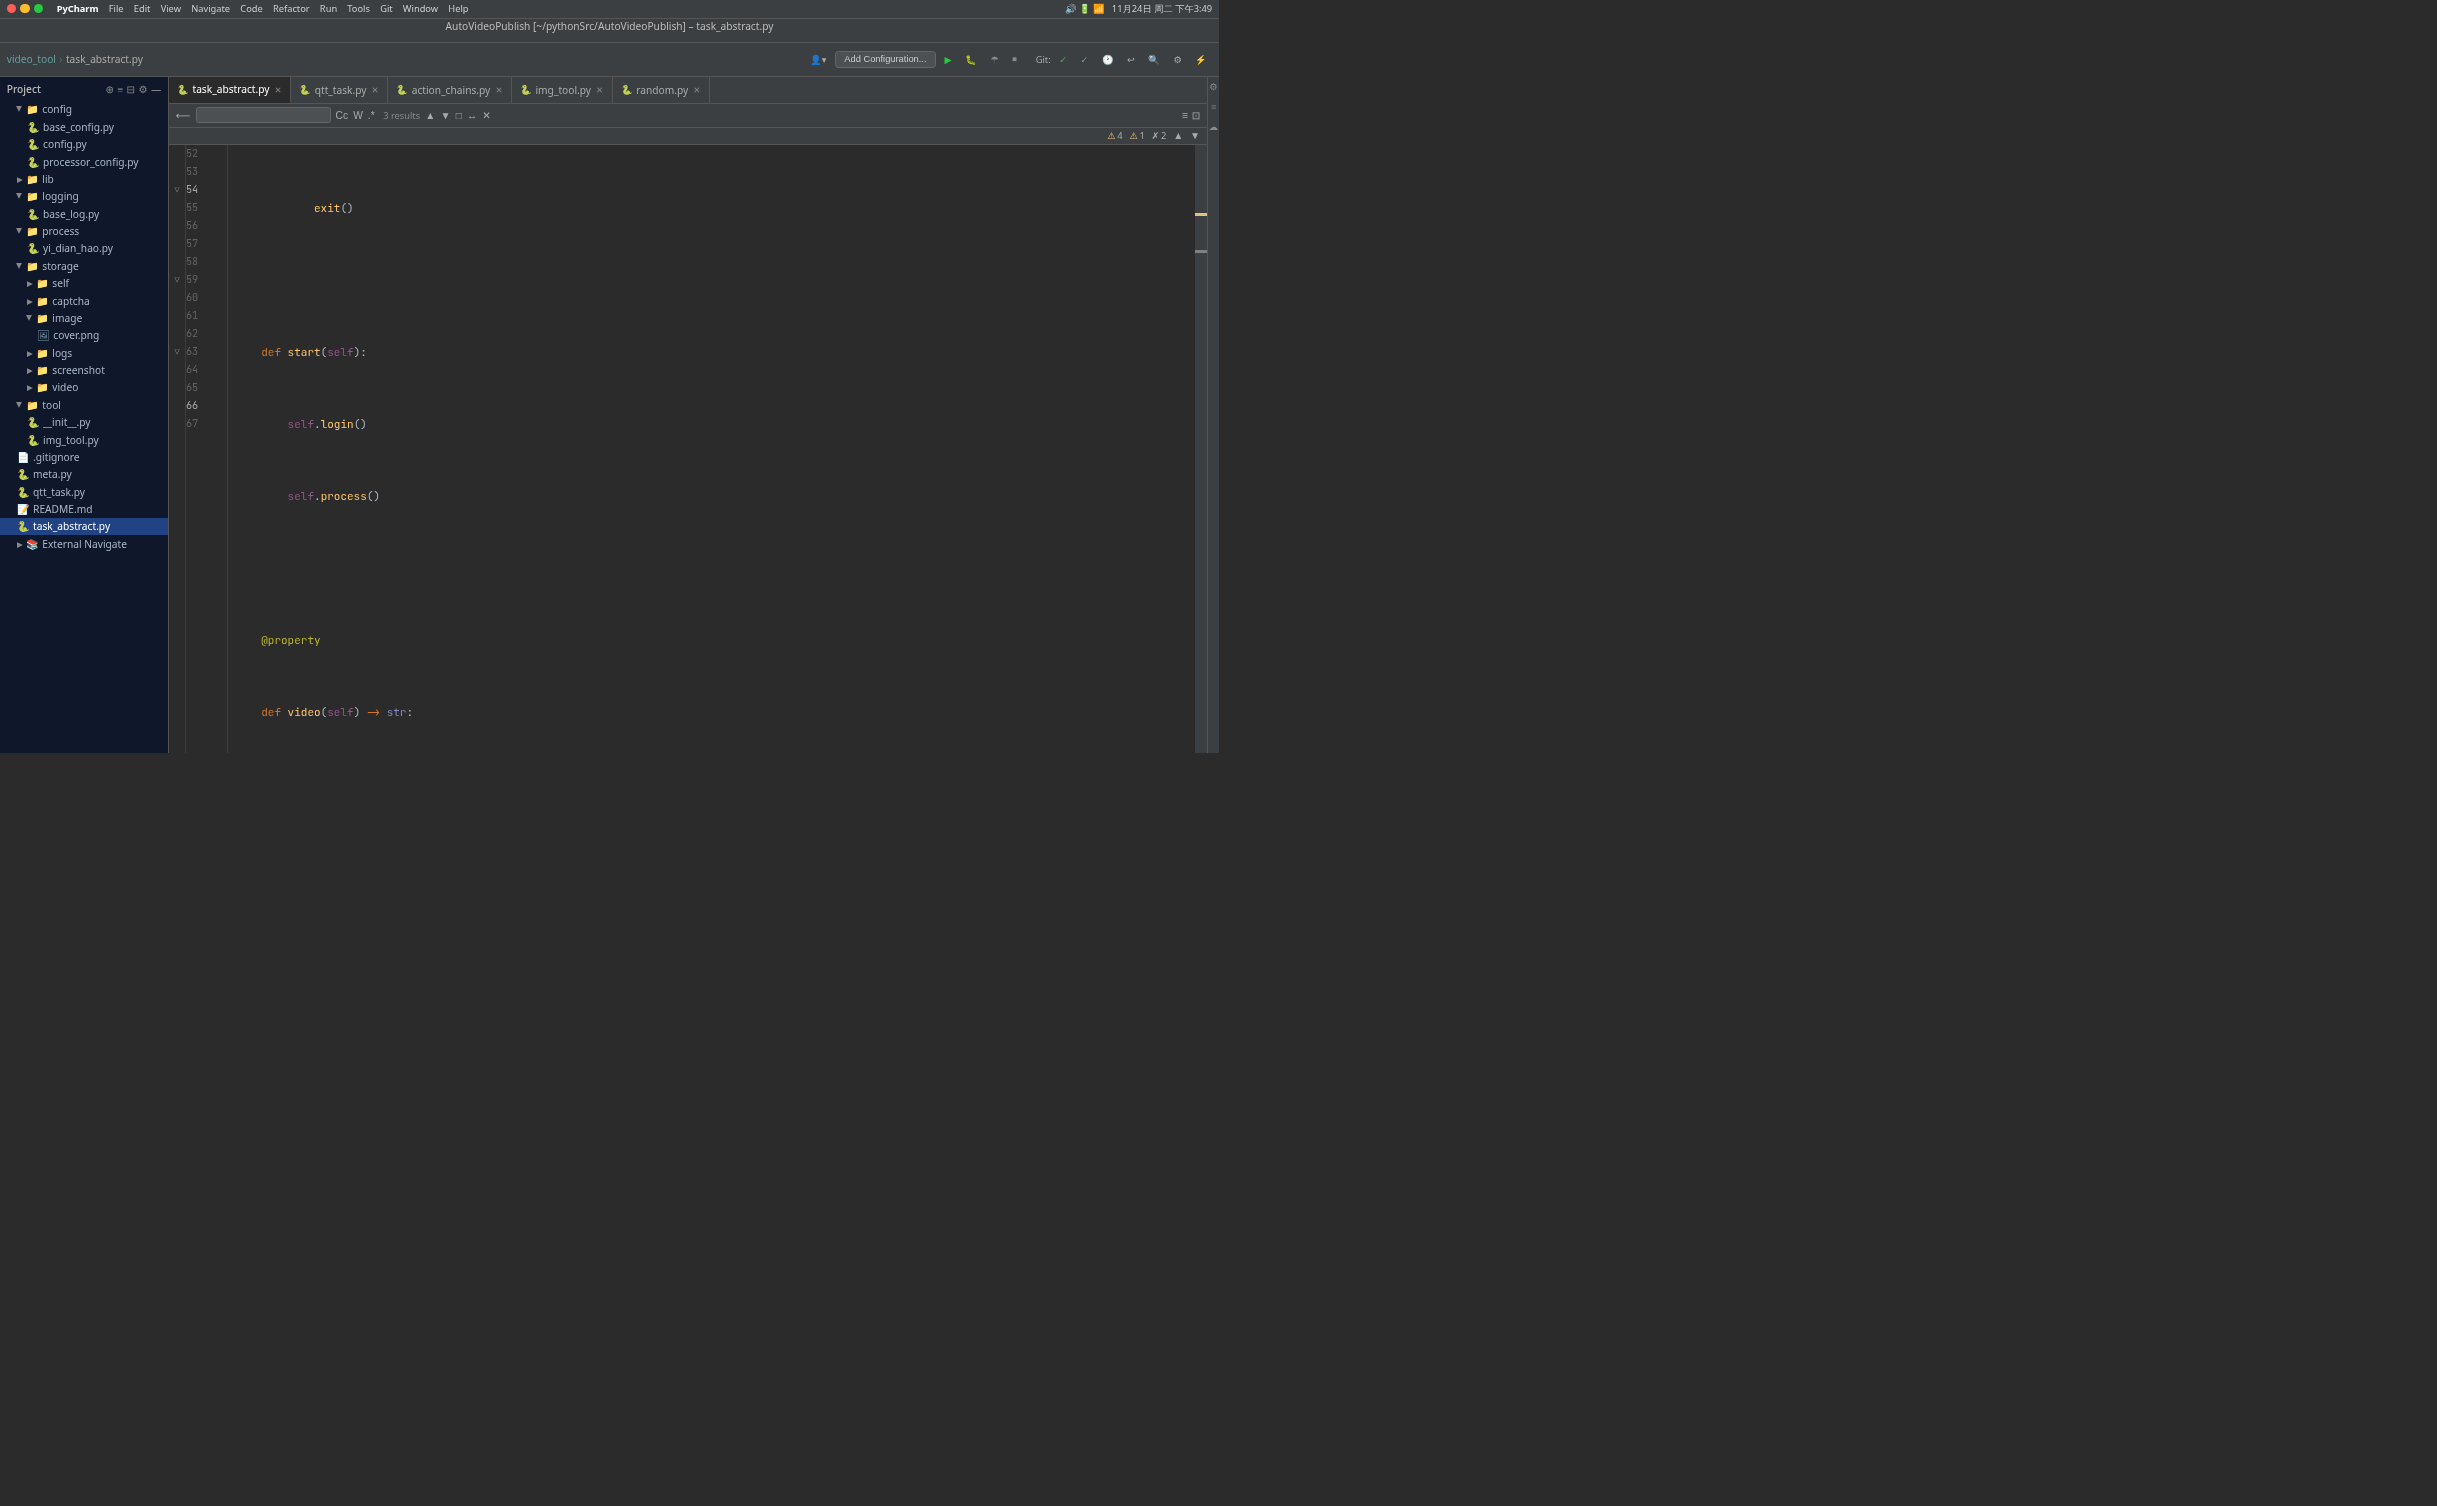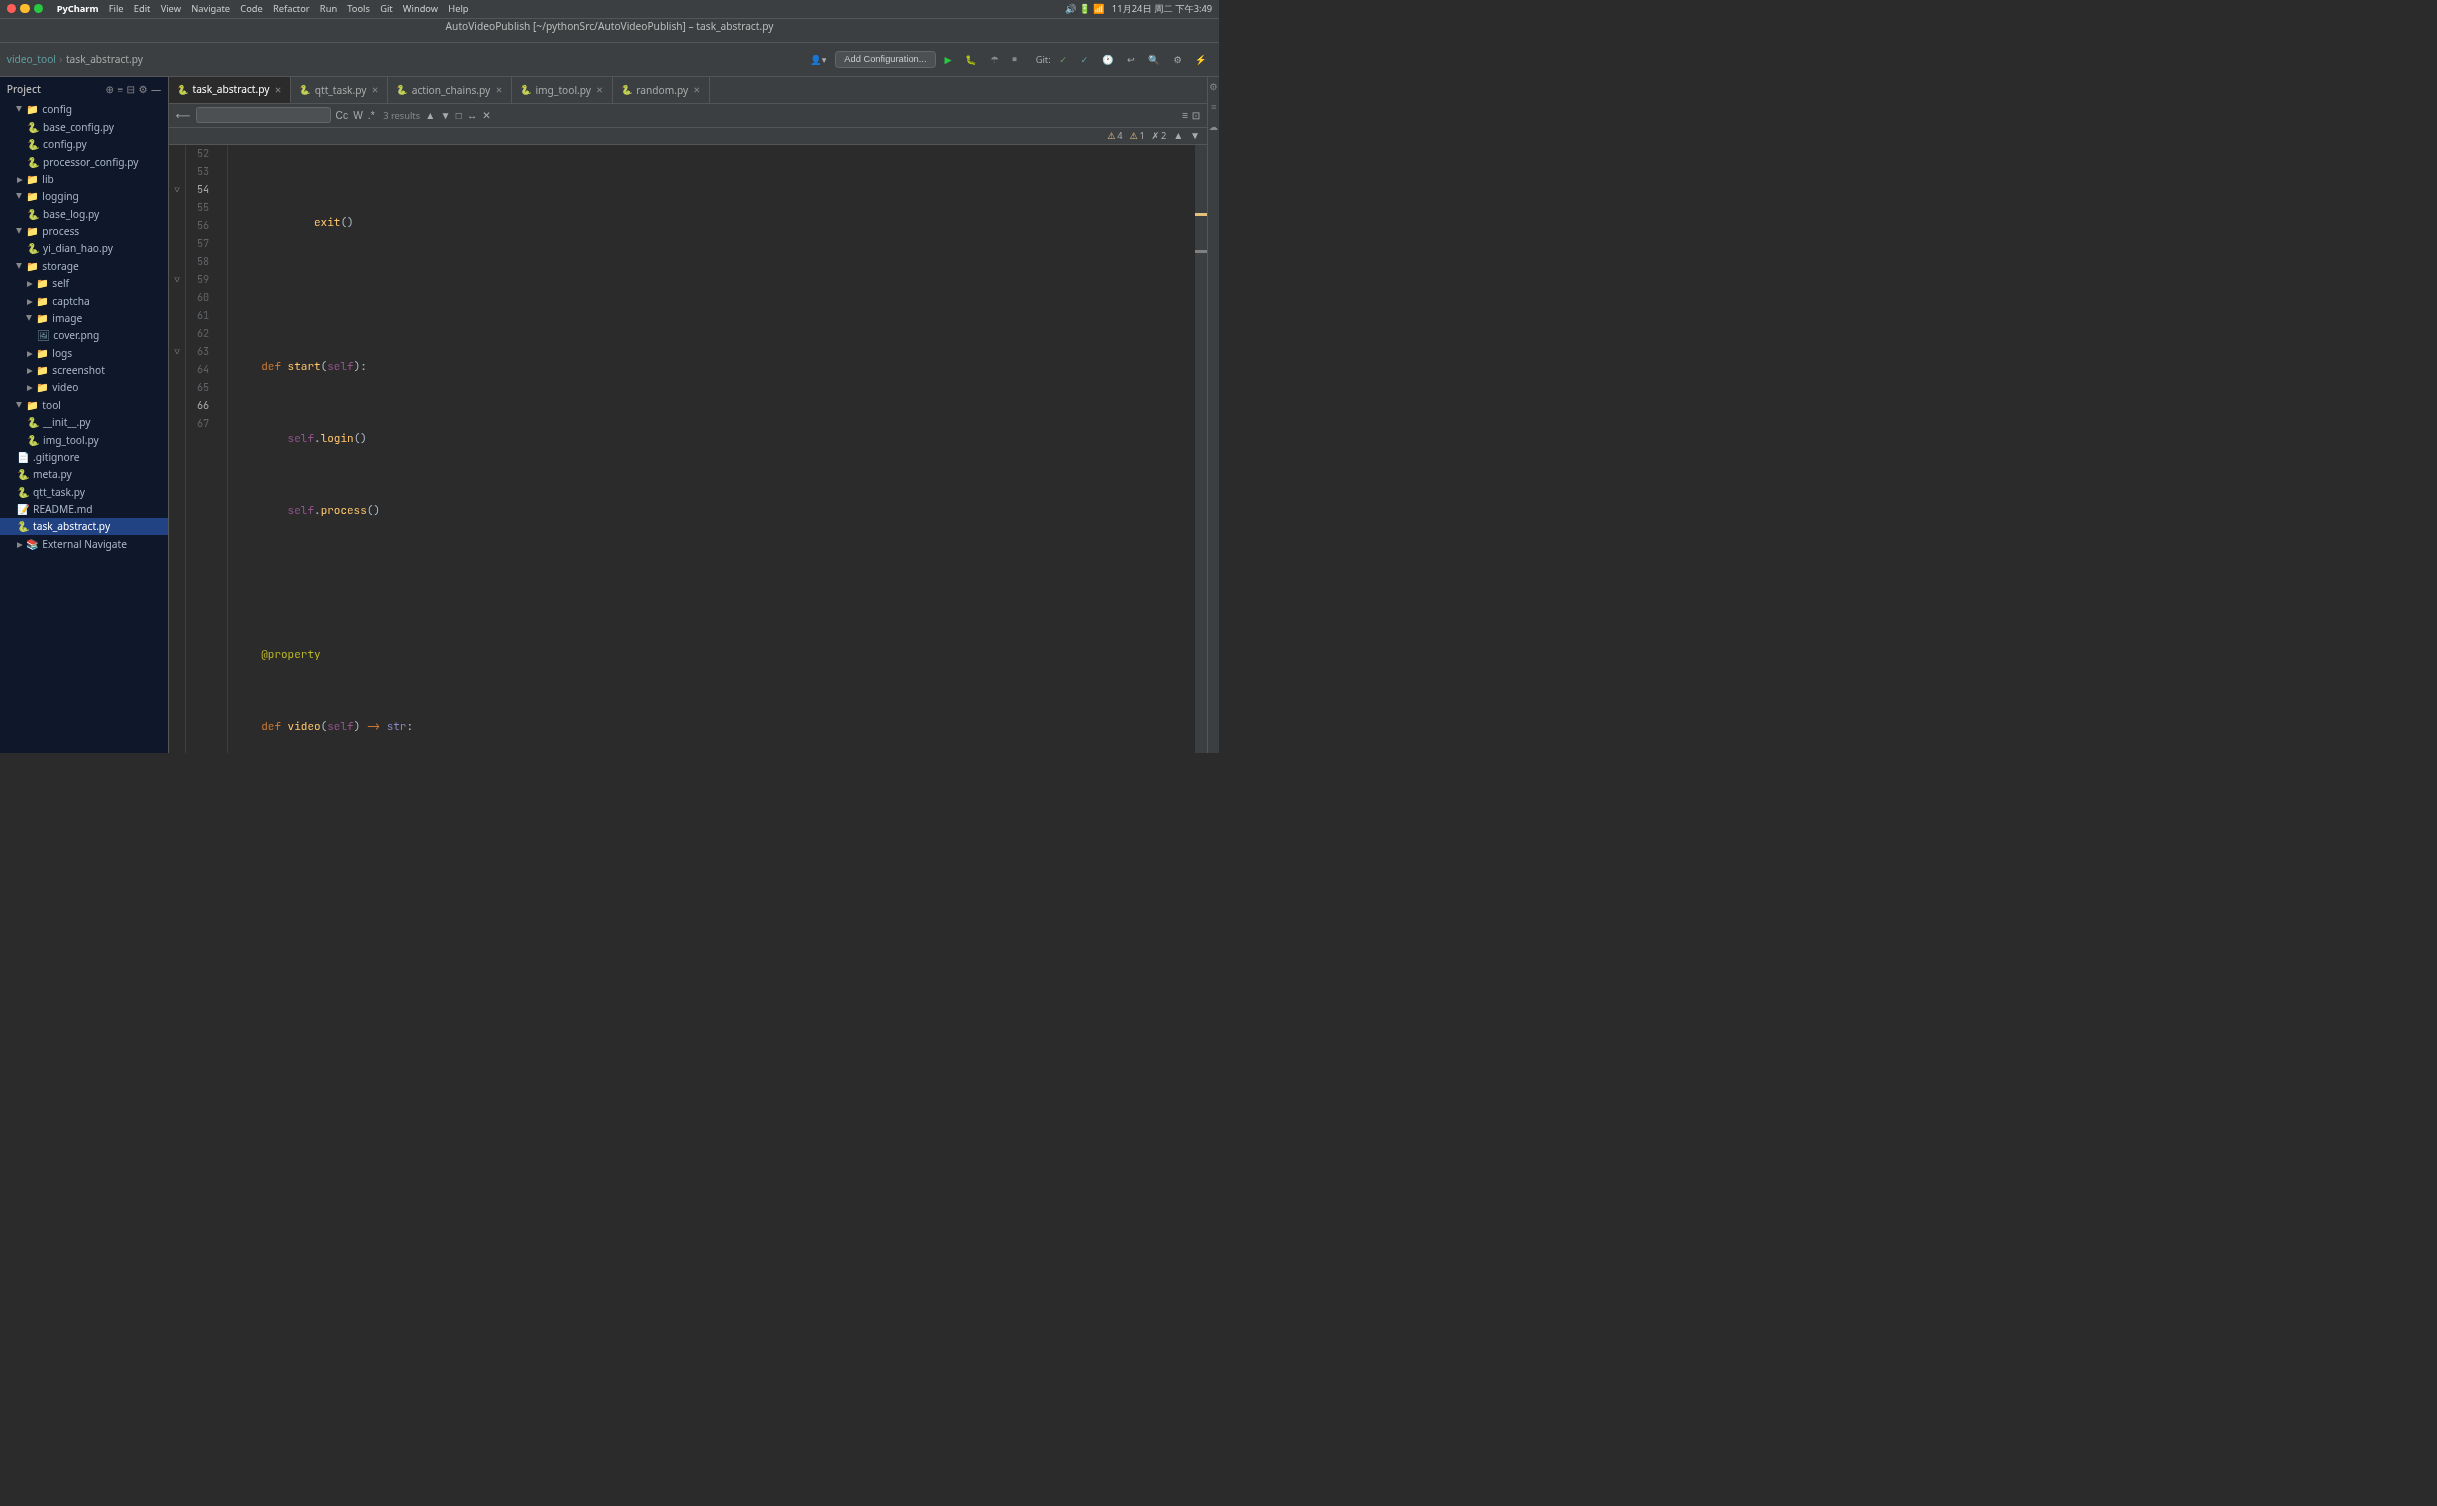--- a/index.html
+++ b/index.html
@@ -175,21 +175,21 @@
       display: flex;
       overflow: hidden;
       background: #2b2b2b;
       font-family: "JetBrains Mono", "Fira Code", "Menlo", monospace;
       font-size: 11px;
     }
     .line-numbers {
       width: 42px;
       background: #2b2b2b;
       color: #606366;
-      text-align: center;
+      text-align: left;
       padding: 0 6.8px 0 0;
       font-size: 10.2px;
       line-height: 1.6;
       user-select: none;
       border-right: 0.8px solid #3c3f41;
     }
     .line-num {
       display: block;
       height: 18px;
       line-height: 18px;
@@ -204,21 +204,20 @@
     .gutter-row {
       height: 18px;
       display: flex; align-items: center; justify-content: center;
     }
     .code-content {
       flex: 1;
       padding: 0 6.8px;
       overflow-y: auto;
       line-height: 18px;
       white-space: pre;
-      margin-top: 14px;
     }
     .code-line {
       height: 18px;
       display: flex;
       align-items: center;
     }
 
     
     .kw { color: #cc7832; }
     .fn { color: #ffc66d; }

